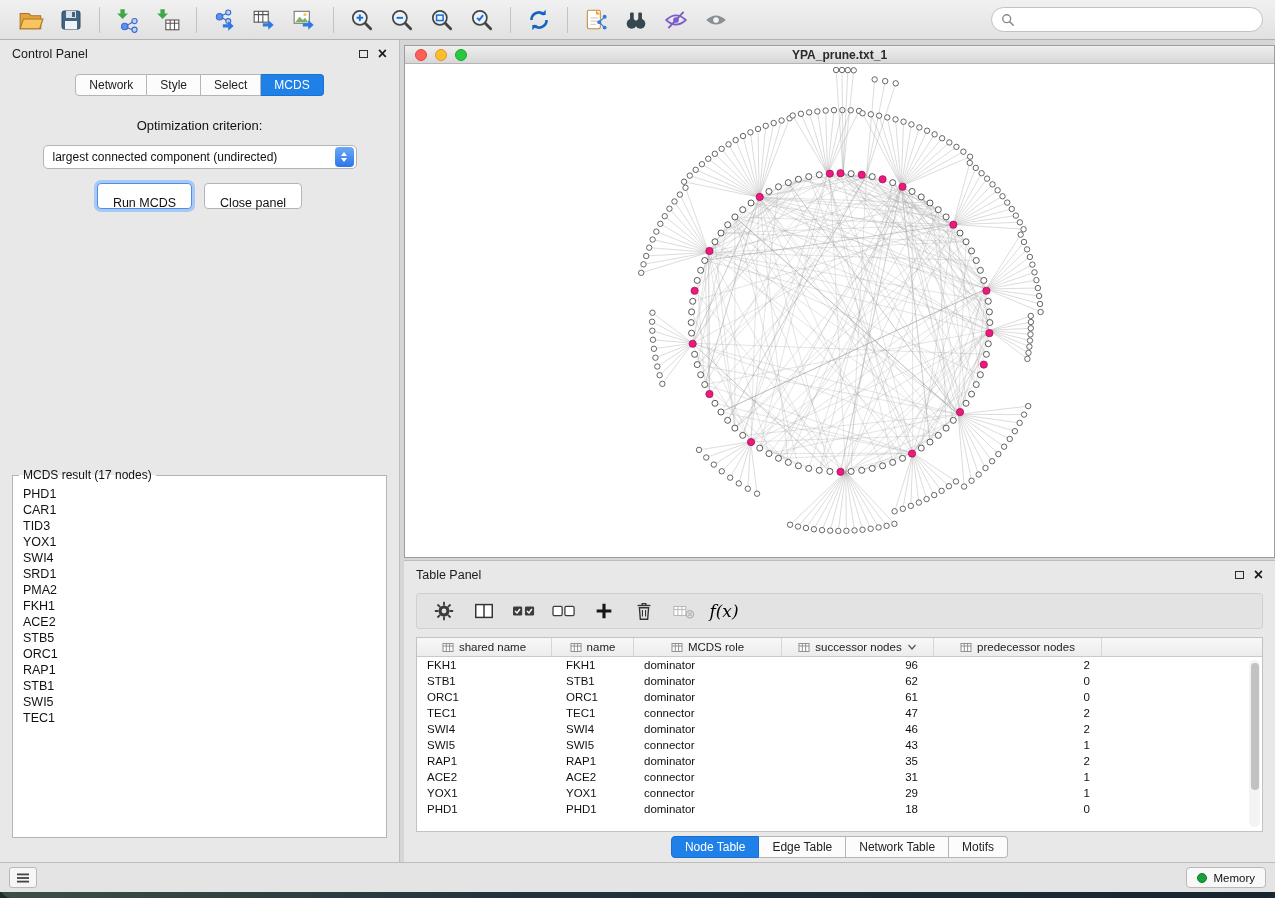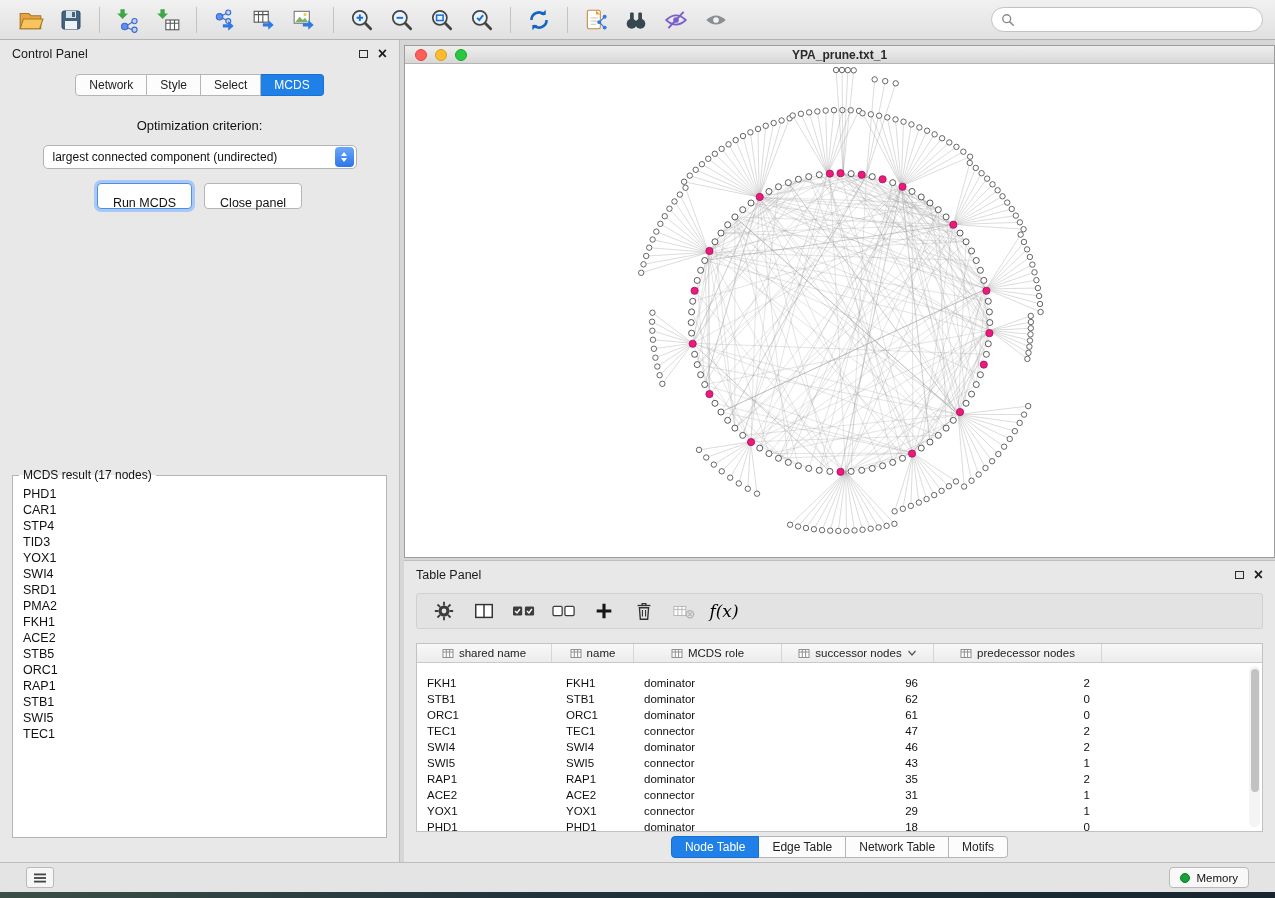--- a/index.html
+++ b/index.html
@@ -2,21 +2,21 @@
 <html><head>
 <meta charset="utf-8">
 <style>
   * { box-sizing: border-box; margin: 0; padding: 0; }
   body {
     font-family: "Liberation Sans", "DejaVu Sans", sans-serif;
     background: #1c2b33;
     width: 1275px; height: 898px; overflow: hidden;
   }
   .desktop { position: relative; width: 1275px; height: 898px;
-    background: linear-gradient(90deg, #3b4f46 0%, #22333c 40%, #17262e 100%); }
+    background: linear-gradient(90deg, #3b4f46 0%, #22333c 40%, #17262e 100%); border-radius: 12px; }
   .app { position: absolute; left: 0; top: 0; width: 1275px; height: 892px;
     background: #e8e8e8; display: flex; flex-direction: column; }
 
   
   .toolbar { height: 40px; flex: none; background: linear-gradient(#f1f1f1, #e1e1e1);
     border-bottom: 1px solid #b3b3b3; display: flex; align-items: center; padding: 0 12px; gap: 2px; }
   .tool-btn { width: 38px; height: 32px; display: flex; align-items: center; justify-content: center;
     border-radius: 4px; cursor: default; }
   .tool-sep { width: 1px; height: 26px; background: #c3c3c3; margin: 0 7px; flex: none; }
   .search-box { margin-left: auto; width: 272px; height: 25px; background: #fff;
@@ -87,42 +87,42 @@
   
   .table-panel { flex: 1; margin-top: 2px; background: #e8e8e8; border-top: 1px solid #bdbdbd;
     display: flex; flex-direction: column; min-height: 0; }
   .tp-toolbar { margin: 4px 12px 0; height: 36px; flex: none; background: #e3e3e3;
     border: 1px solid #d0d0d0; border-radius: 3px; display: flex; align-items: center;
     gap: 10px; padding: 0 12px; }
   .tp-tool { width: 30px; height: 28px; display: flex; align-items: center; justify-content: center;
     border-radius: 3px; }
   .fx { font-family: "DejaVu Serif", "Liberation Serif", serif; font-style: italic;
     font-size: 17px; color: #000000; }
-  .tp-table { margin: 14px 12px 0; flex: 1; background: #fff; border: 1px solid #c2c2c2;
-    position: relative; overflow: hidden; display: flex; flex-direction: column; min-height: 0; gap: 12px; }
+  .tp-table { margin: 8px 12px 0; flex: 1; background: #fff; border: 1px solid #c2c2c2;
+    position: relative; overflow: hidden; display: flex; flex-direction: column; min-height: 0; }
   .thead { display: flex; flex: none; background: linear-gradient(#f8f8f8, #ececec);
     border-bottom: 1px solid #c9c9c9; height: 19px; }
   .th { display: flex; align-items: center; justify-content: center; gap: 5px;
     font-size: 11.5px; color: #222; border-right: 1px solid #d6d6d6; height: 100%; flex: none; }
   .th.filler { flex: 1; border-right: none; }
   .tbody { flex: 1; overflow: hidden; }
   .tr { display: flex; height: 16px; align-items: center; }
   .td { font-size: 11.5px; color: #111; flex: none; white-space: nowrap; overflow: hidden; }
   .td.l { text-align: left; }
   .td.r { text-align: right; }
   .vscroll { position: absolute; right: 2px; top: 22px; bottom: 4px; width: 11px;
     background: #f4f4f4; border-radius: 6px; }
   .vthumb { position: absolute; left: 1.5px; right: 1.5px; top: 2%; height: 76%;
     background: #c2c2c2; border-radius: 5px; }
   .tp-tabs { height: 30px; flex: none; display: flex; justify-content: center;
     align-items: center; }
 
   
   .statusbar { height: 30px; flex: none; background: #e4e4e4; border-top: 1px solid #bdbdbd;
-    display: flex; align-items: center; padding: 0 26px; }
+    display: flex; align-items: center; padding: 0 9px; }
   .menu-btn { width: 28px; height: 21px; background: #f6f6f6; border: 1px solid #b9b9b9;
     border-radius: 3px; display: flex; align-items: center; justify-content: center; }
   .memory-btn { margin-left: auto; height: 21px; background: #f8f8f8; border: 1px solid #b9b9b9;
     border-radius: 4px; display: flex; align-items: center; gap: 6px; padding: 0 10px;
     font-size: 11.5px; color: #111; }
   .memory-dot { width: 10px; height: 10px; border-radius: 50%; background: #18a03b;
     border: 1px solid #0e7c2a; }
 </style>
 </head>
 <body>
@@ -296,21 +296,20 @@
         <div class="btn-row">
           <button class="mac-btn focused">Run MCDS</button>
           <button class="mac-btn">Close panel</button>
         </div>
       </div>
       <fieldset class="mcds-box">
         <legend>MCDS result (17 nodes)</legend>
         <div class="mcds-list">
               <div class="mcds-item">PHD1</div>
               <div class="mcds-item">CAR1</div>
-              <div class="mcds-item">STP4</div>
               <div class="mcds-item">TID3</div>
               <div class="mcds-item">YOX1</div>
               <div class="mcds-item">SWI4</div>
               <div class="mcds-item">SRD1</div>
               <div class="mcds-item">PMA2</div>
               <div class="mcds-item">FKH1</div>
               <div class="mcds-item">ACE2</div>
               <div class="mcds-item">STB5</div>
               <div class="mcds-item">ORC1</div>
               <div class="mcds-item">RAP1</div>

